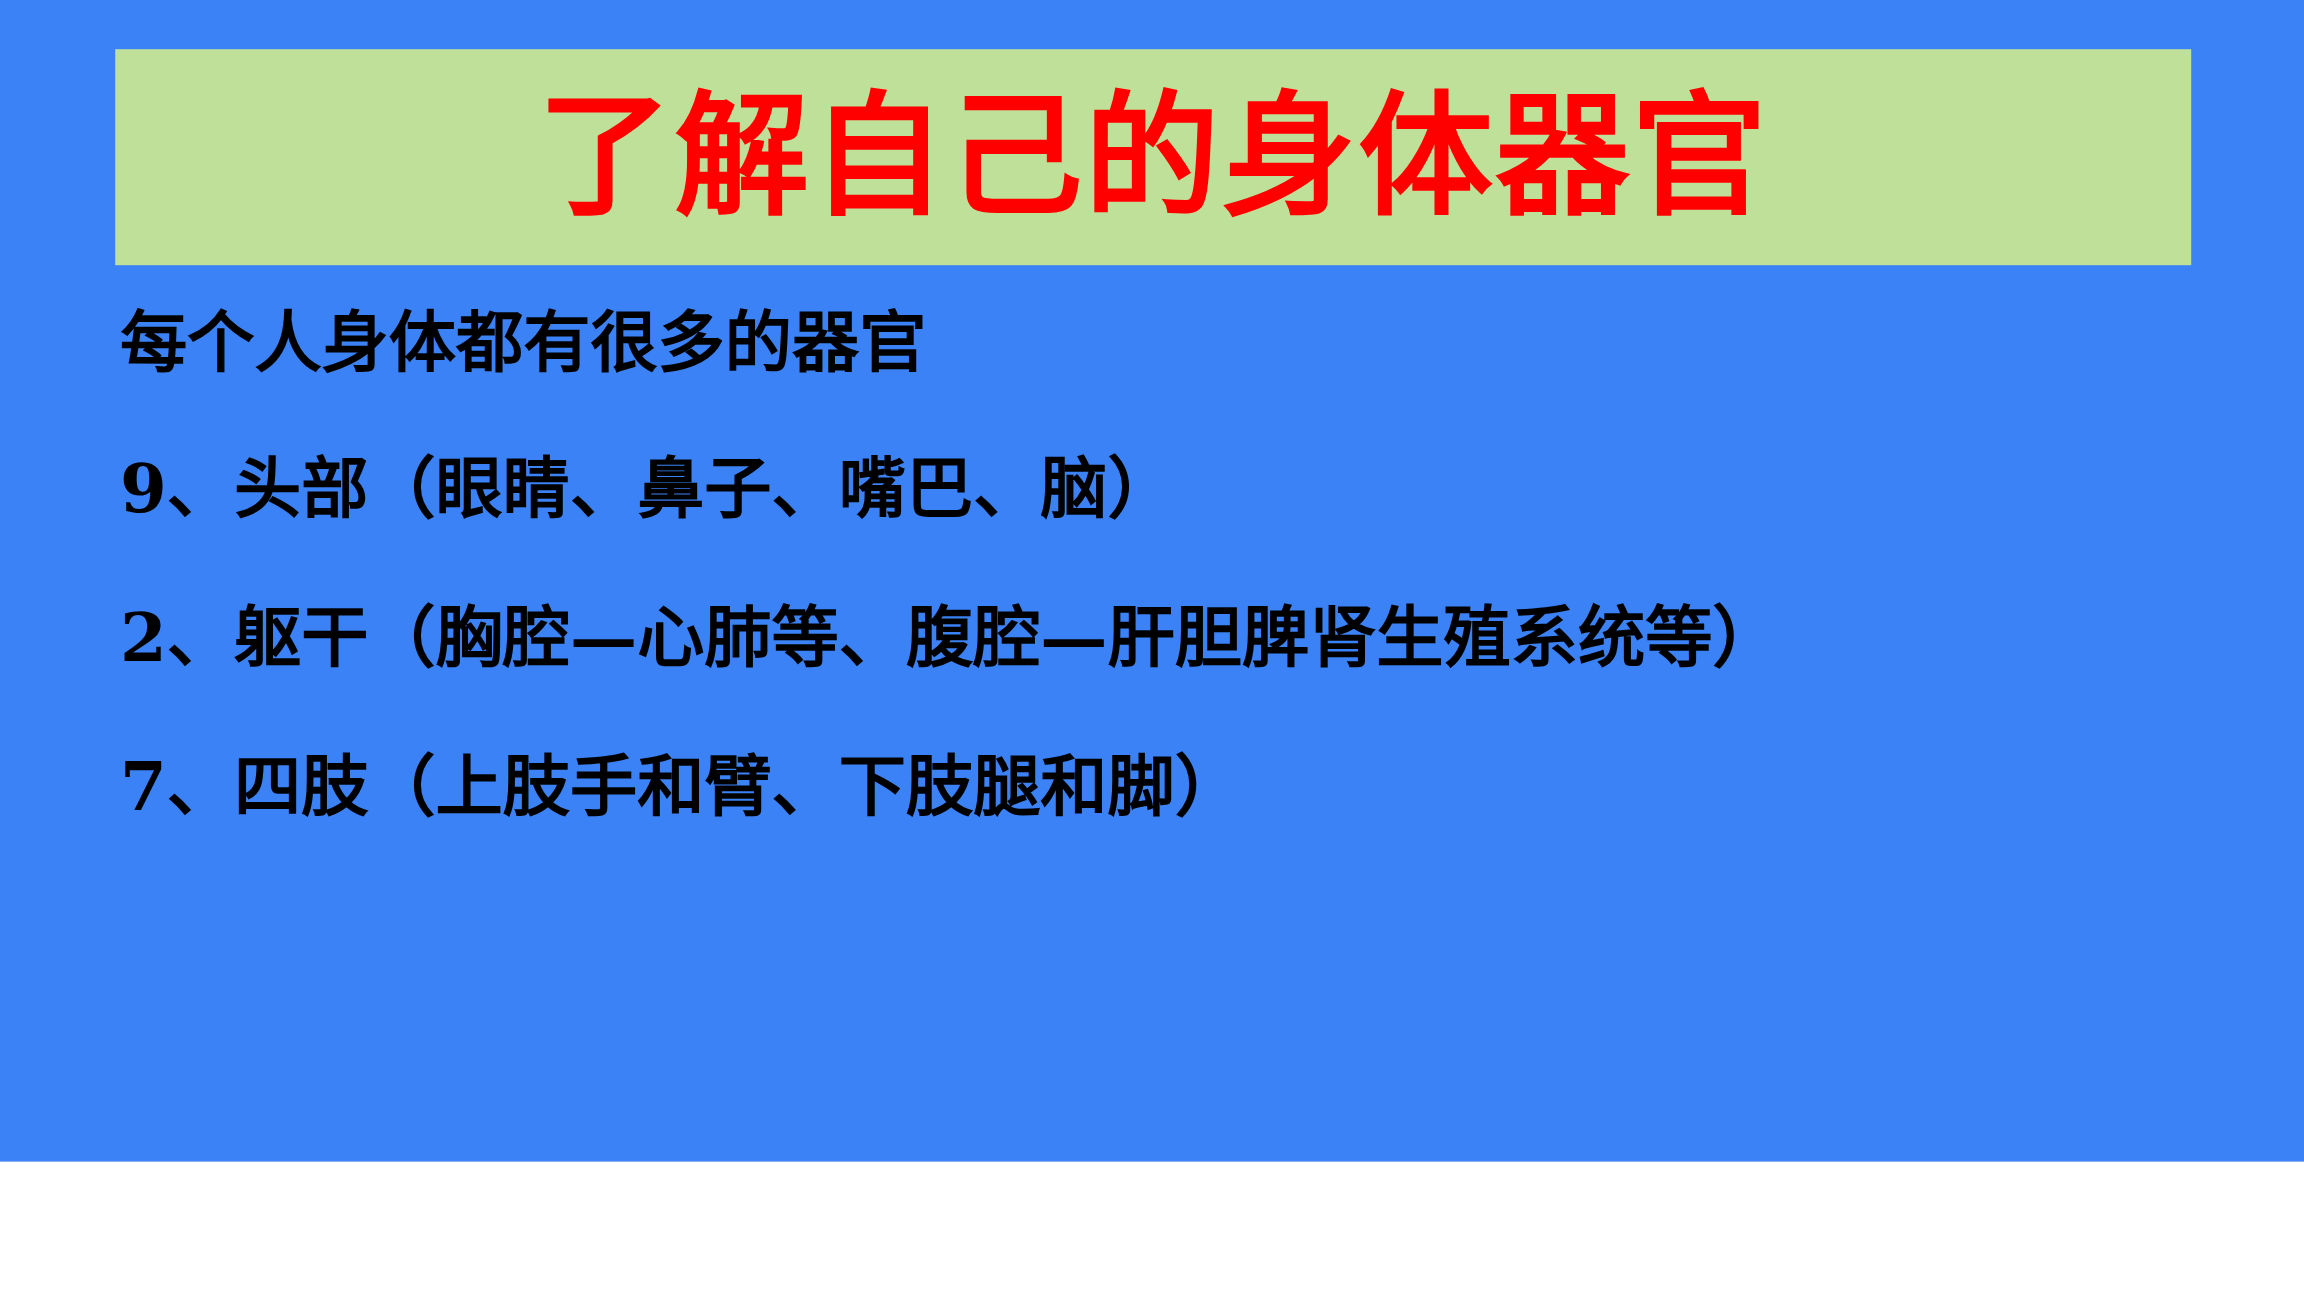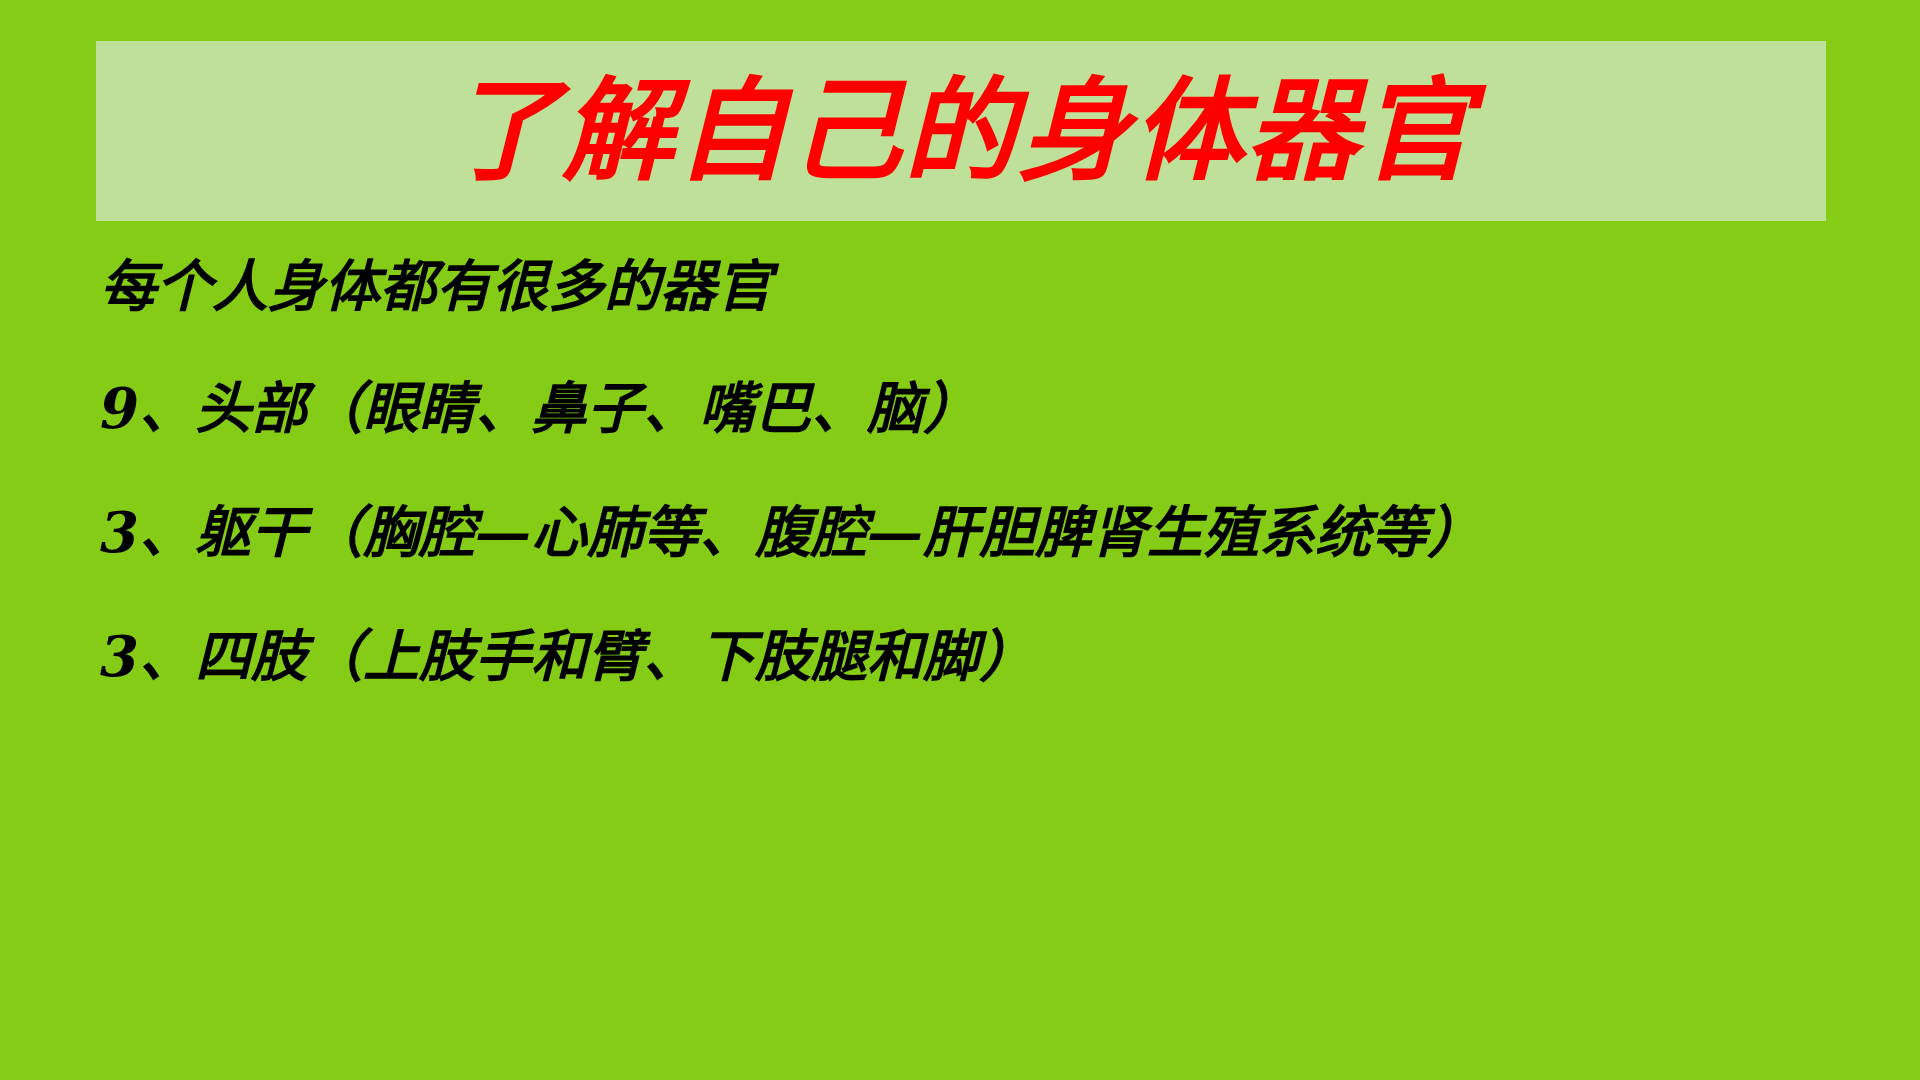--- a/index.html
+++ b/index.html
@@ -10,24 +10,23 @@
   body {
     width: 1920px;
     height: 1080px;
     overflow: hidden;
     font-family: "DejaVu Serif", "Liberation Serif", serif;
   }
 
   #slide {
     position: relative;
     width: 1920px;
-    height: 1080px;
-    background: #84cc16;
+    height: 968px;
+    background: #3b82f6;
     box-sizing: border-box;
-    font-style: italic;
   }
 
   
   #title-band {
     position: absolute;
     left: 96px;
     top: 41px;
     width: 1730px;
     height: 180px;
     background: #bfe098;
@@ -79,19 +78,19 @@
   <div id="title-band">
     <h1 id="title-text">了解自己的身体器官</h1>
   </div>
 
   <div id="body-block">
 
     <p class="body-line intro">每个人身体都有很多的器官</p>
 
     <p class="body-line item">9、头部（眼睛、鼻子、嘴巴、脑）</p>
 
-    <p class="body-line item">3、躯干（胸腔—心肺等、腹腔—肝胆脾肾生殖系统等）</p>
+    <p class="body-line item">2、躯干（胸腔—心肺等、腹腔—肝胆脾肾生殖系统等）</p>
 
-    <p class="body-line last">3、四肢（上肢手和臂、下肢腿和脚）</p>
+    <p class="body-line last">7、四肢（上肢手和臂、下肢腿和脚）</p>
 
   </div>
 
 </div>
 
 </body></html>

